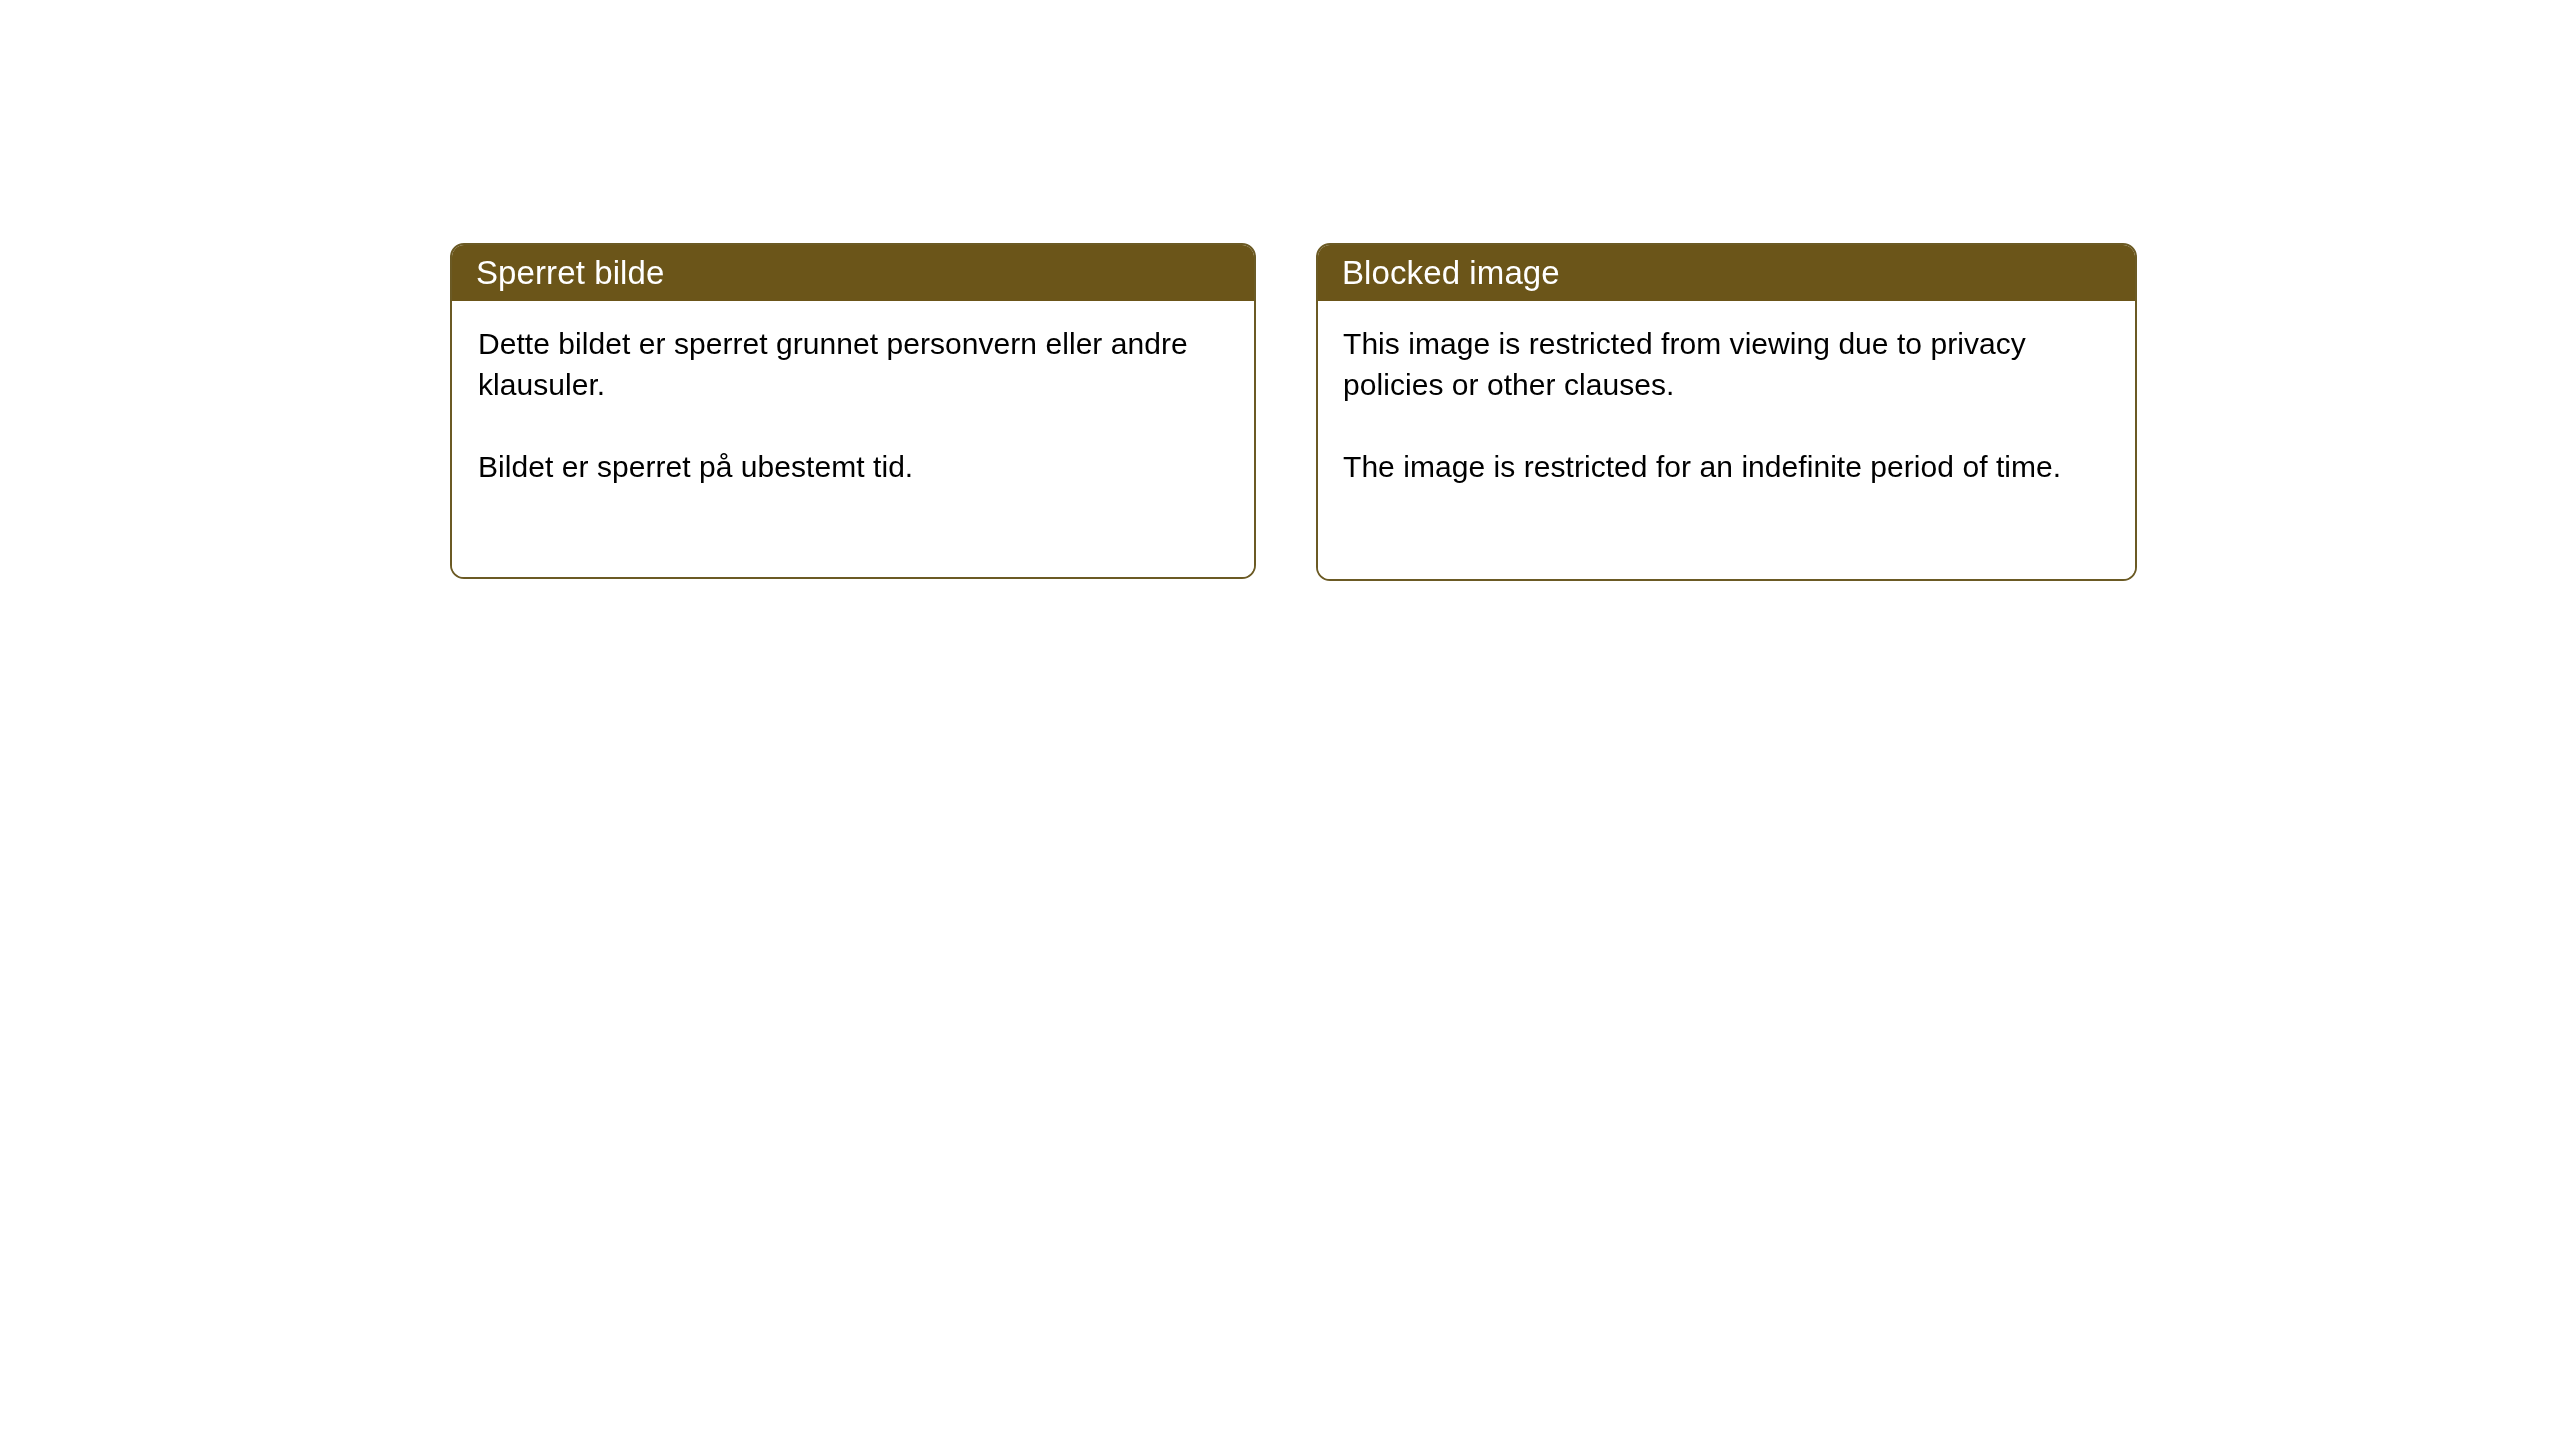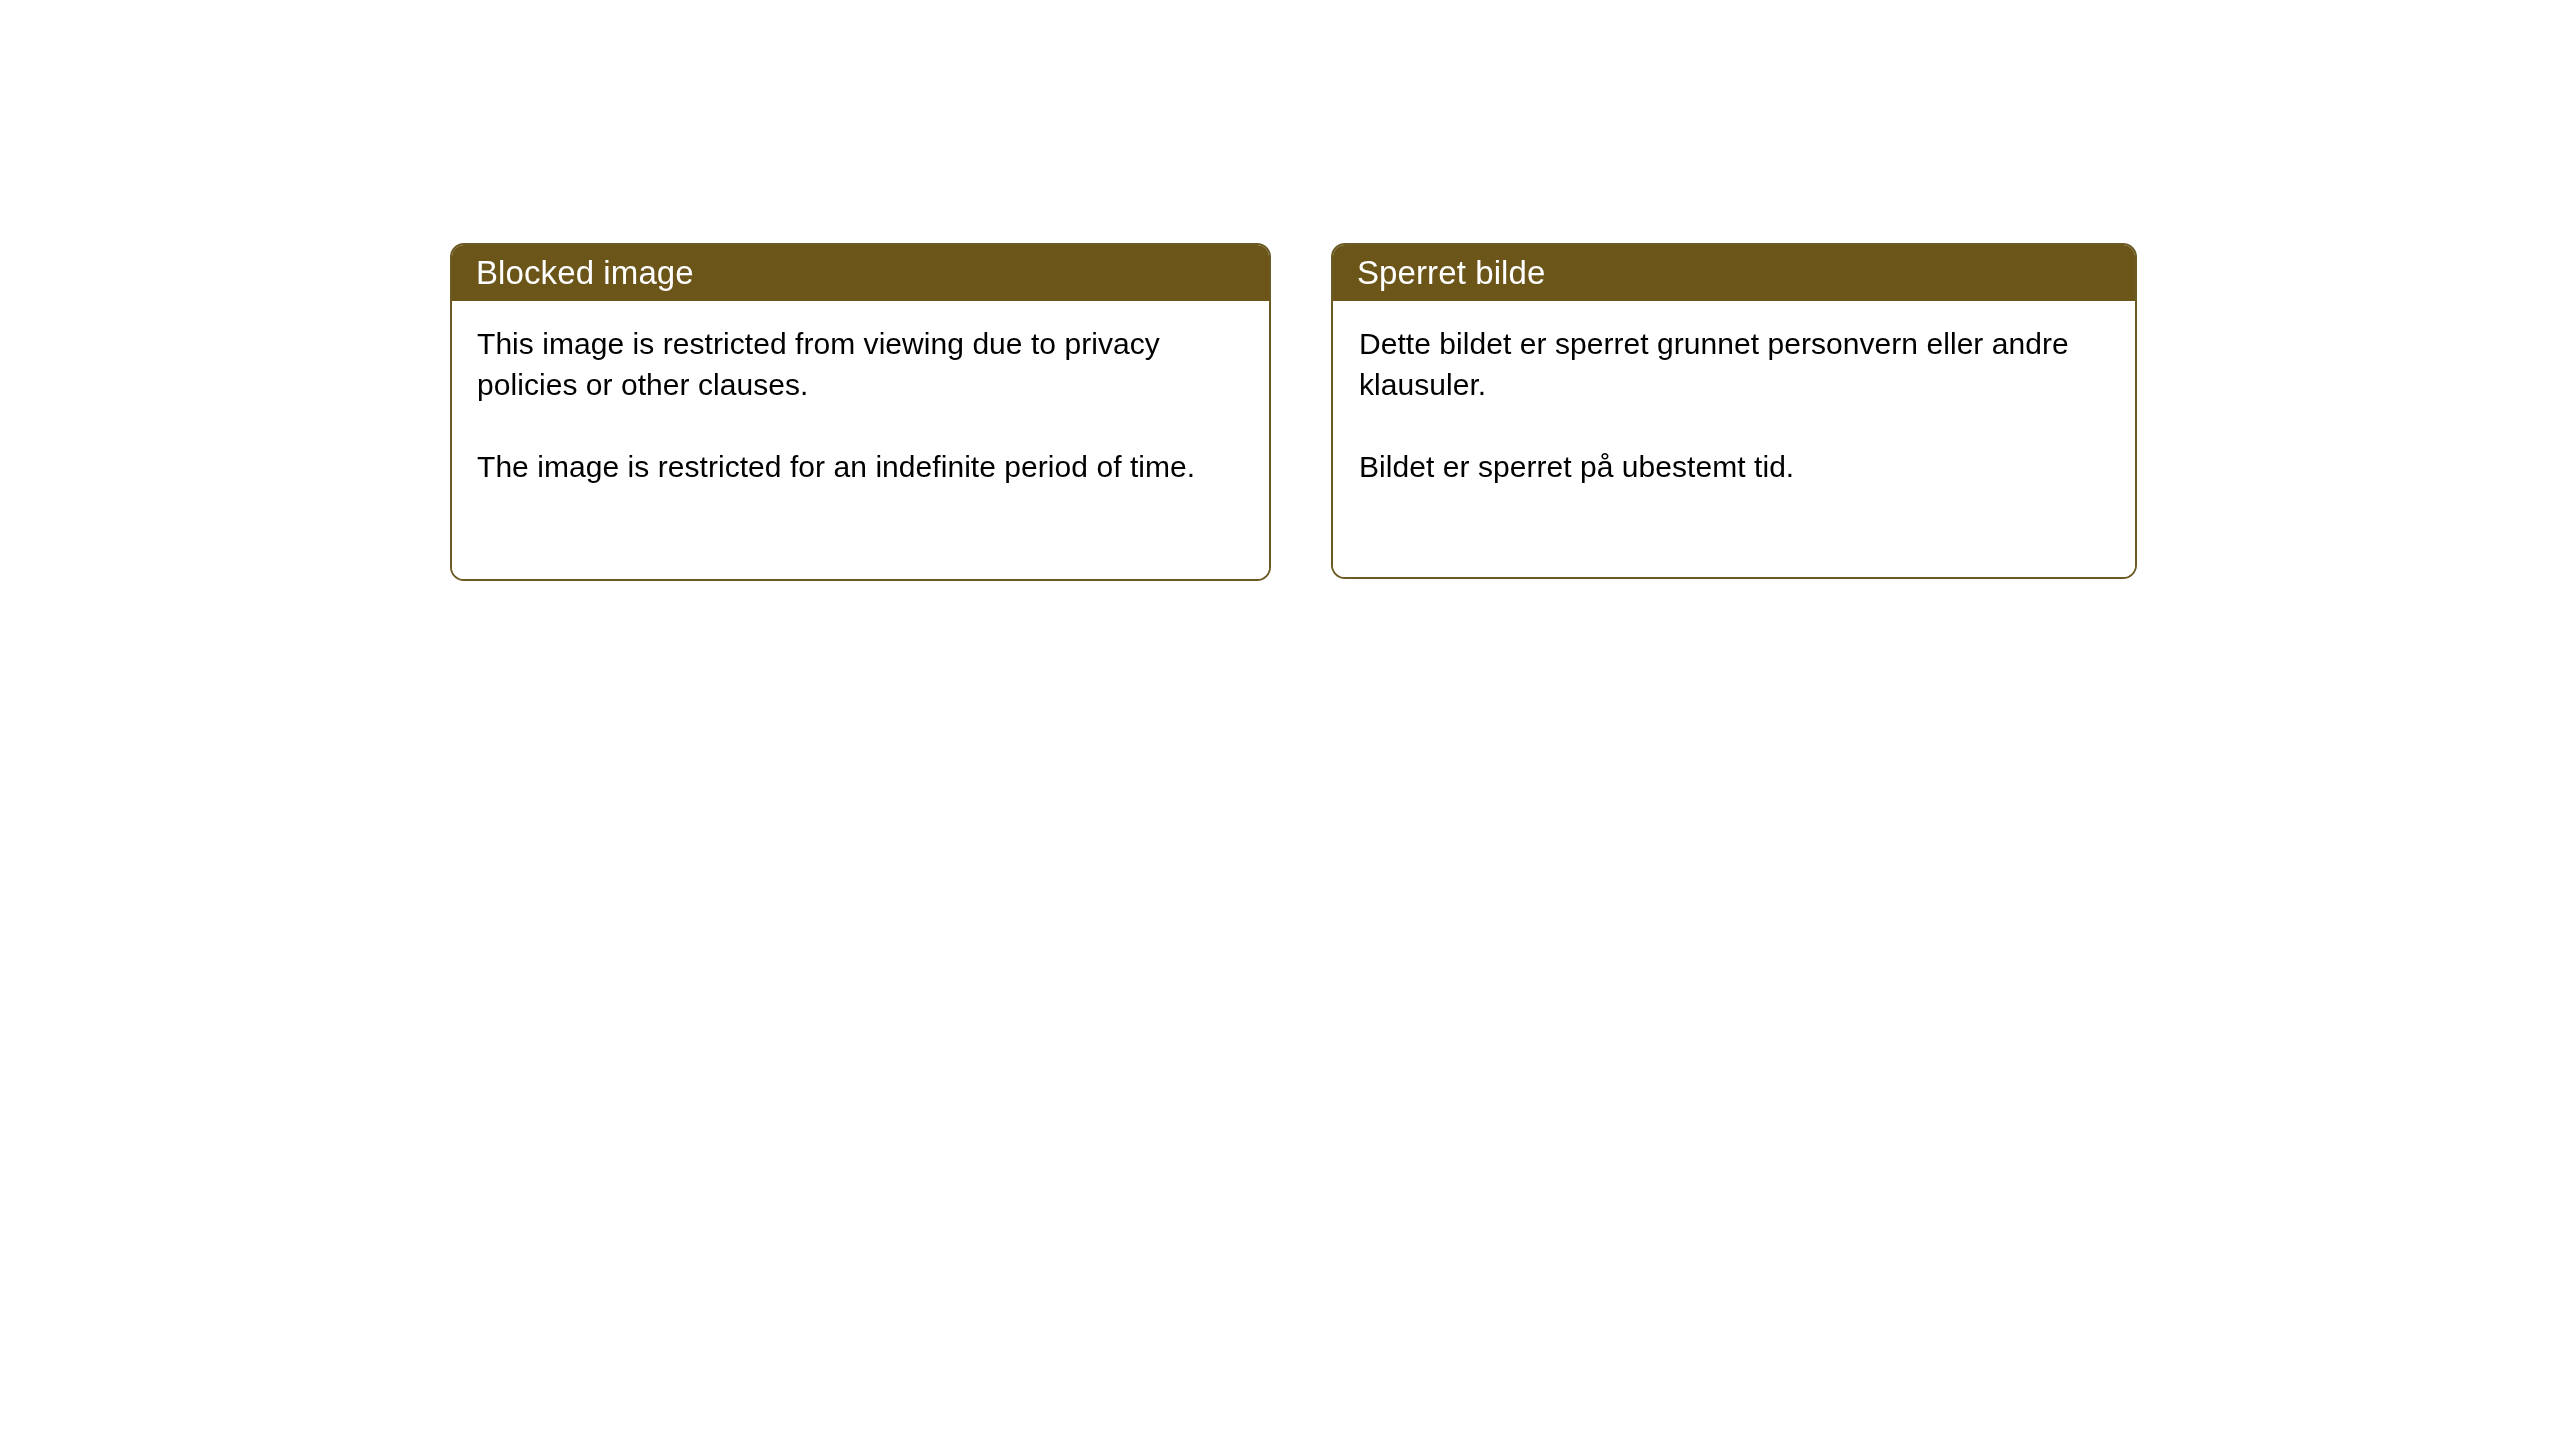--- a/index.html
+++ b/index.html
@@ -100,35 +100,35 @@
     padding-left: 25px;
   }
 </style>
 </head>
 <body>
 
 <div class="page">
 
   <div class="cards-row">
 
+    <section class="card card--no">
+      <header class="card-header">
+        <h2 class="card-title">Sperret bilde</h2>
+      </header>
+      <div class="card-body">
+        <p class="card-paragraph">Dette bildet er sperret grunnet personvern eller andre klausuler.</p>
+        <p class="card-paragraph">Bildet er sperret på ubestemt tid.</p>
+      </div>
+    </section>
+
     <section class="card card--en">
       <header class="card-header">
         <h2 class="card-title">Blocked image</h2>
       </header>
       <div class="card-body">
         <p class="card-paragraph">This image is restricted from viewing due to privacy policies or other clauses.</p>
         <p class="card-paragraph">The image is restricted for an indefinite period of time.</p>
       </div>
     </section>
 
-    <section class="card card--no">
-      <header class="card-header">
-        <h2 class="card-title">Sperret bilde</h2>
-      </header>
-      <div class="card-body">
-        <p class="card-paragraph">Dette bildet er sperret grunnet personvern eller andre klausuler.</p>
-        <p class="card-paragraph">Bildet er sperret på ubestemt tid.</p>
-      </div>
-    </section>
-
   </div>
 
 </div>
 
 </body></html>

